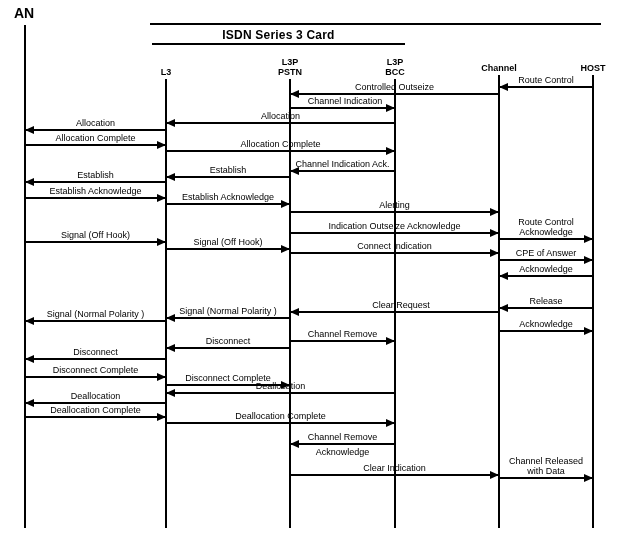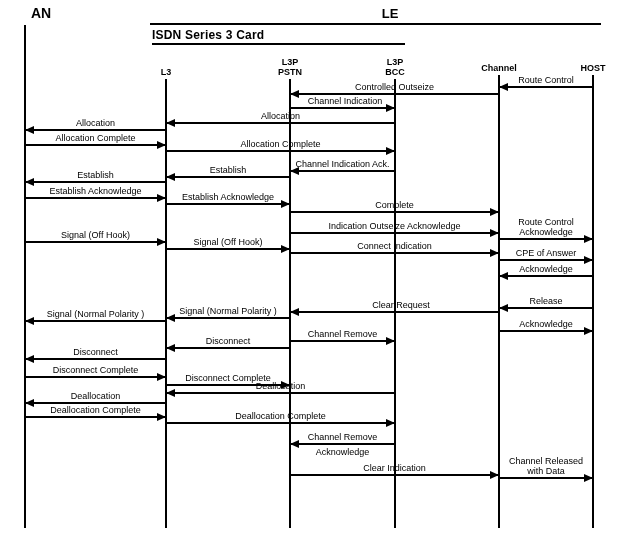--- a/index.html
+++ b/index.html
@@ -8,40 +8,39 @@
   .lifeline{position:absolute;width:1.5px;background:#000;}
   .lf-label{position:absolute;text-align:center;font-weight:bold;font-size:9px;
             line-height:10px;white-space:pre-line;}
   .mline{position:absolute;height:1.8px;background:#000;}
   .arr{position:absolute;width:0;height:0;border-top:4px solid transparent;
        border-bottom:4px solid transparent;}
   .arr-l{border-right:9px solid #000;}
   .arr-r{border-left:9px solid #000;}
   .mlabel{position:absolute;text-align:center;font-size:9px;line-height:10px;
           white-space:pre-line;}
-  .an-label{position:absolute;left:14px;top:5px;font-weight:bold;font-size:14px;margin-left:17px;}
+  .an-label{position:absolute;left:14px;top:5px;font-weight:bold;font-size:14px;}
   .le-label{position:absolute;left:340px;top:6px;width:100px;text-align:center;
             font-weight:bold;font-size:13px;}
   .le-line{position:absolute;left:150px;top:23px;width:451px;height:2px;background:#000;}
-  .card-label{position:absolute;left:152px;top:28px;width:253px;text-align:left;
+  .card-label{position:absolute;left:152px;top:28px;width:253px;text-align:center;
               font-weight:bold;font-size:12px;letter-spacing:0.2px;}
   .card-line{position:absolute;left:152px;top:43px;width:253px;height:2px;background:#000;}
   .conv-band{position:absolute;left:25px;top:283px;width:472px;height:11px;
              border-top:1.5px solid #000;border-bottom:1.5px solid #000;
              background:repeating-linear-gradient(135deg,#c6c6c6 0 1px,#ececec 1px 3px);
              display:flex;align-items:center;justify-content:center;z-index:5;}
   .conv-band span{font-weight:bold;font-size:11px;}
   .annotation{position:absolute;left:337px;top:349px;font-size:9px;}
 </style>
 </head>
 <body>
 
 <div class="stage">
   <div class="an-label">AN</div>
-  <div class="le-label">LE</div>
   <div class="le-line"></div>
   <div class="card-label">ISDN Series 3 Card</div>
   <div class="card-line"></div>
 
   <div id="diagram">
       <div class="lifeline" style="left: 24px; top: 25px; height: 503px;"></div>
       <div class="lifeline" style="left: 165px; top: 79px; height: 449px;"></div>
       <div class="lf-label" style="left: 106px; width: 120px; bottom: 456px;">L3</div>
       <div class="lifeline" style="left: 289px; top: 79px; height: 449px;"></div>
       <div class="lf-label" style="left: 230px; width: 120px; bottom: 456px;">L3P
@@ -84,21 +83,21 @@
       <div class="arr arr-l" style="left: 25px; top: 178px;"></div>
       <div class="mlabel" style="left: -54.5px; width: 300px; bottom: 353px;">Establish</div>
       <div class="mline" style="left: 25px; top: 197px; width: 141px;"></div>
       <div class="arr arr-r" style="left: 157px; top: 194px;"></div>
       <div class="mlabel" style="left: -54.5px; width: 300px; bottom: 337px;">Establish  Acknowledge</div>
       <div class="mline" style="left: 166px; top: 203px; width: 124px;"></div>
       <div class="arr arr-r" style="left: 281px; top: 200px;"></div>
       <div class="mlabel" style="left: 78px; width: 300px; bottom: 331px;">Establish  Acknowledge</div>
       <div class="mline" style="left: 290px; top: 211px; width: 209px;"></div>
       <div class="arr arr-r" style="left: 490px; top: 208px;"></div>
-      <div class="mlabel" style="left: 244.5px; width: 300px; bottom: 323px;">Complete</div>
+      <div class="mlabel" style="left: 244.5px; width: 300px; bottom: 323px;">Alerting</div>
       <div class="mline" style="left: 290px; top: 232px; width: 209px;"></div>
       <div class="arr arr-r" style="left: 490px; top: 229px;"></div>
       <div class="mlabel" style="left: 244.5px; width: 300px; bottom: 302px;">Indication  Outseize  Acknowledge</div>
       <div class="mline" style="left: 499px; top: 238px; width: 94px;"></div>
       <div class="arr arr-r" style="left: 584px; top: 235px;"></div>
       <div class="mlabel" style="left: 396px; width: 300px; bottom: 296px;">Route Control
 Acknowledge</div>
       <div class="mline" style="left: 25px; top: 241px; width: 141px;"></div>
       <div class="arr arr-r" style="left: 157px; top: 238px;"></div>
       <div class="mlabel" style="left: -54.5px; width: 300px; bottom: 293px;">Signal (Off Hook)</div>

